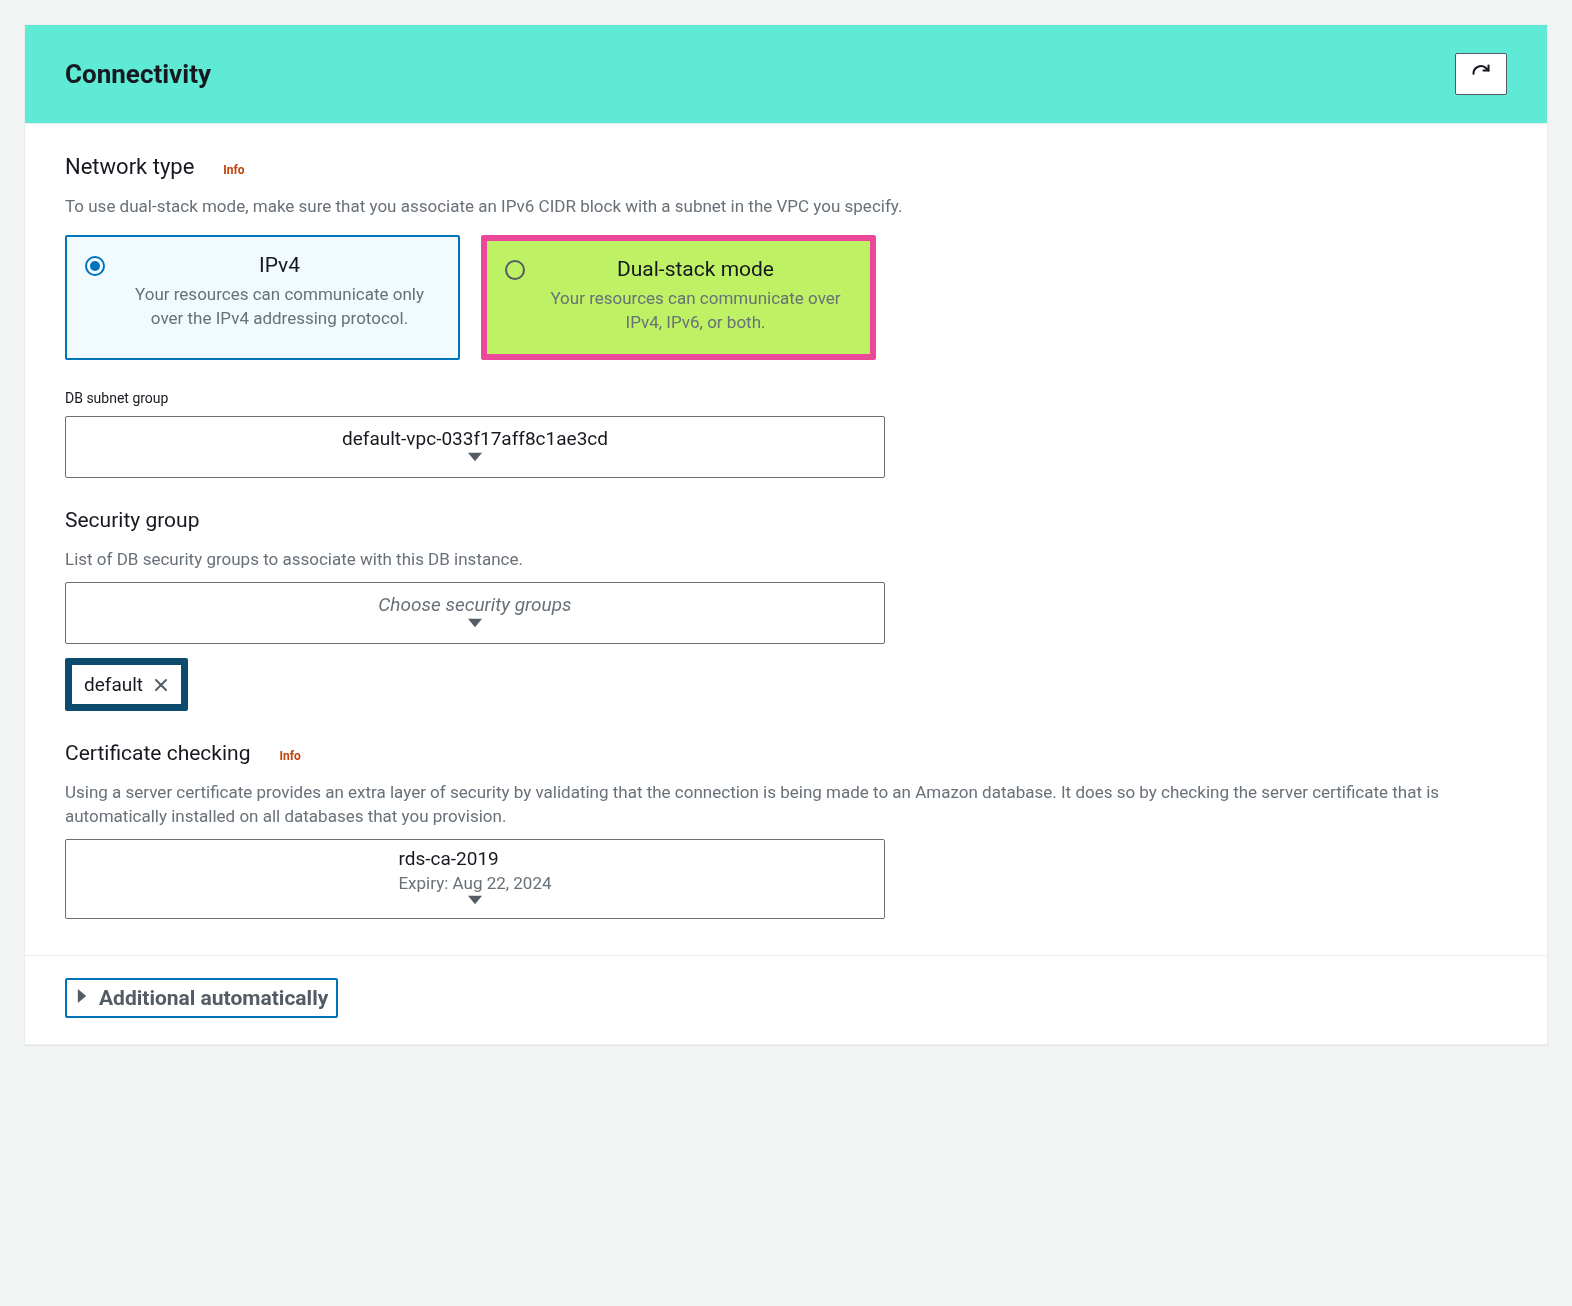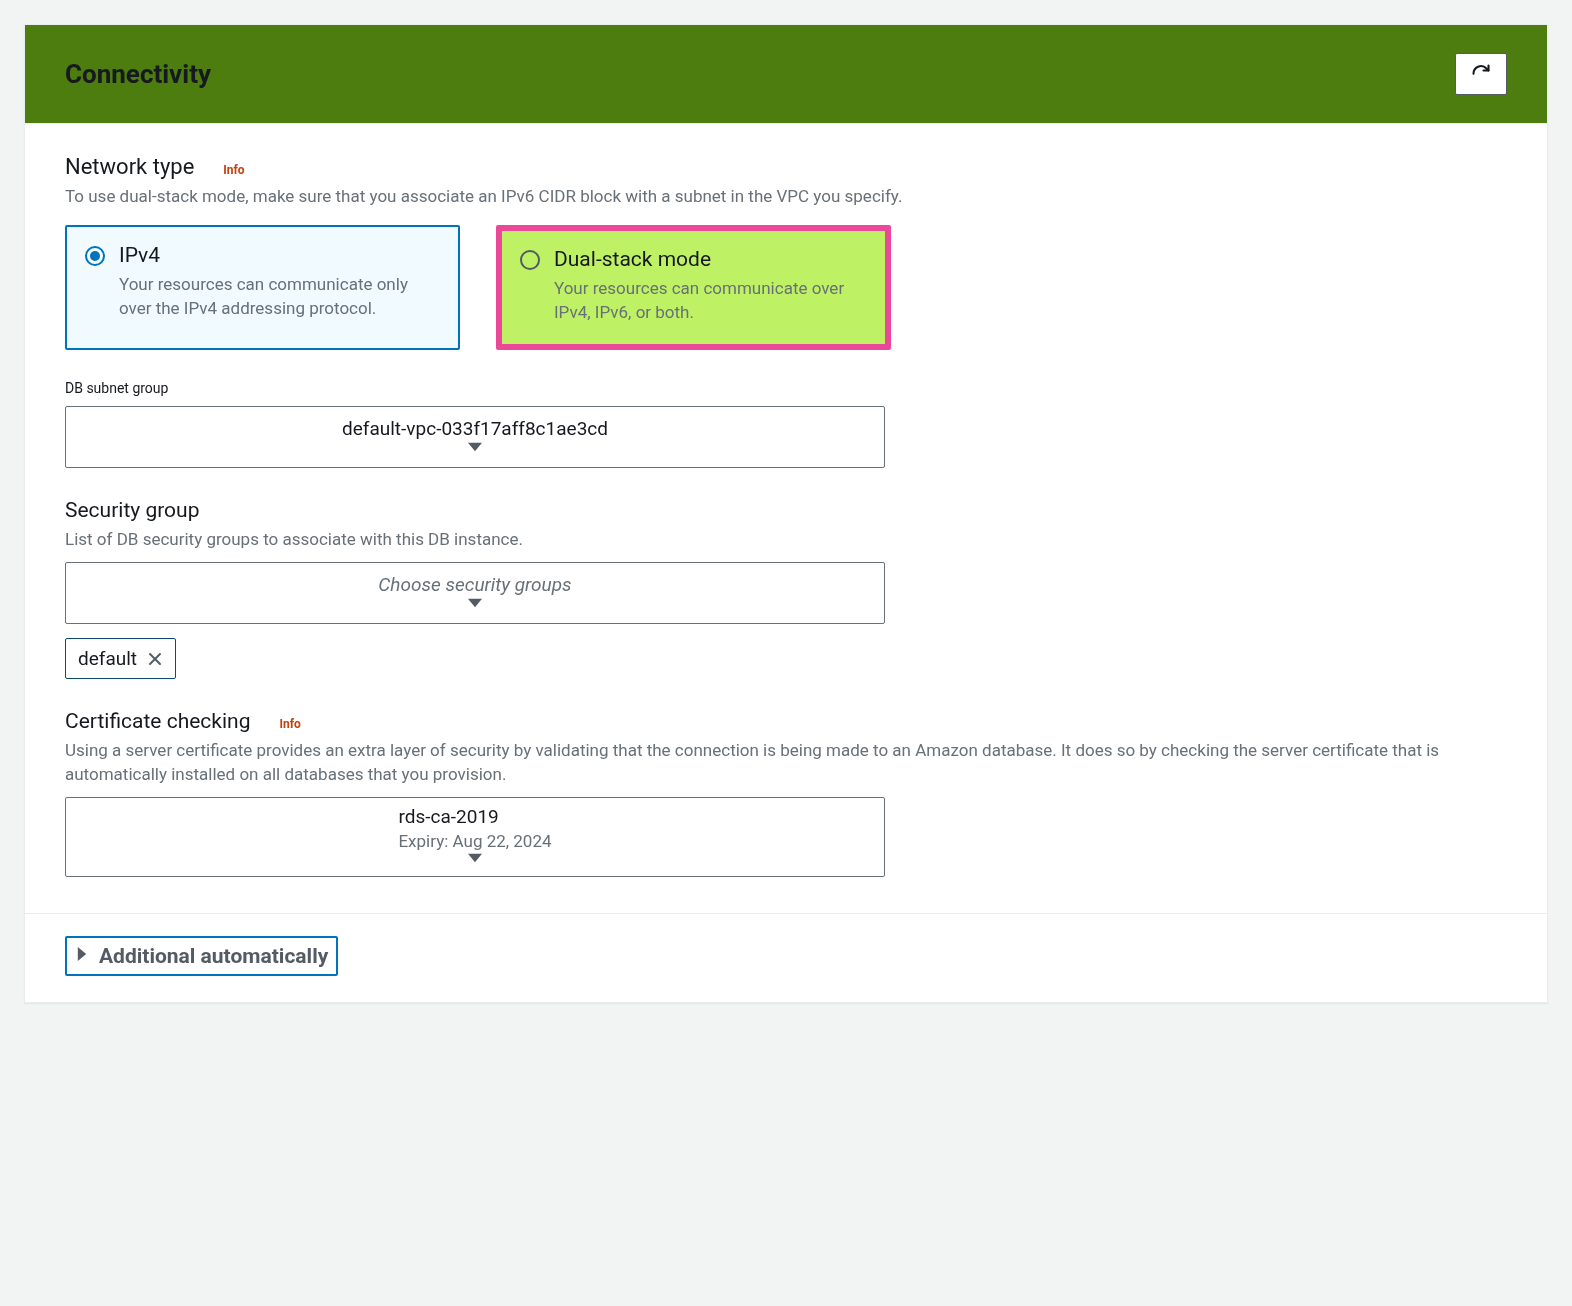--- a/index.html
+++ b/index.html
@@ -17,21 +17,21 @@
     box-shadow: 0 1px 1px rgba(0,0,0,0.05);
     max-width: 1524px;
     margin: 0 auto;
   }
   .panel-header {
     display: flex;
     align-items: center;
     justify-content: space-between;
     padding: 28px 40px 28px 40px;
     border-bottom: 1px solid #eaeded;
-    background: #4d7c0f;
+    background: #5eead4;
   }
   .panel-title {
     font-size: 26px;
     font-weight: 700;
     color: #16191f;
     margin: 0;
   }
   .refresh-btn {
     width: 52px;
     height: 42px;
@@ -57,27 +57,28 @@
   .info-link {
     color: #c2410c;
     font-weight: 700;
     font-size: 12px;
     cursor: pointer;
     margin-left: 15px;
   }
   .section-desc {
     color: #687078;
     font-size: 17px;
-    margin-top: 6px;
+    margin-top: 16px;
     line-height: 1.4;
   }
   .radio-cards {
     display: flex;
-    gap: 36px;
+    gap: 21px;
     margin-top: 16px;
+    text-align: center;
   }
   .radio-card {
     flex: 0 0 395px;
     border: 6px solid #ec4899;
     border-radius: 2px;
     padding: 16px 18px 20px 18px;
     display: flex;
     gap: 14px;
     cursor: pointer;
     background: #bef264;
@@ -123,21 +124,21 @@
   }
   .select-value { font-size: 19px; color: #16191f; }
   .select-placeholder { font-size: 19px; color: #687078; font-style: italic; }
   .caret-down svg { width: 14px; height: 14px; fill: #545b64; }
 
   .token-row { margin-top: 14px; }
   .token {
     display: inline-flex;
     align-items: center;
     gap: 10px;
-    border: 1px solid #0c4a6e;
+    border: 7px solid #0c4a6e;
     border-radius: 2px;
     padding: 8px 12px;
     background: #ffffff;
     font-size: 19px;
     color: #16191f;
   }
   .token-close { cursor: pointer; display: inline-flex; align-items: center; }
   .token-close svg { width: 16px; height: 16px; stroke: #545b64; }
 
   .select-multi-row { font-size: 19px; color: #16191f; line-height: 1.2; }

